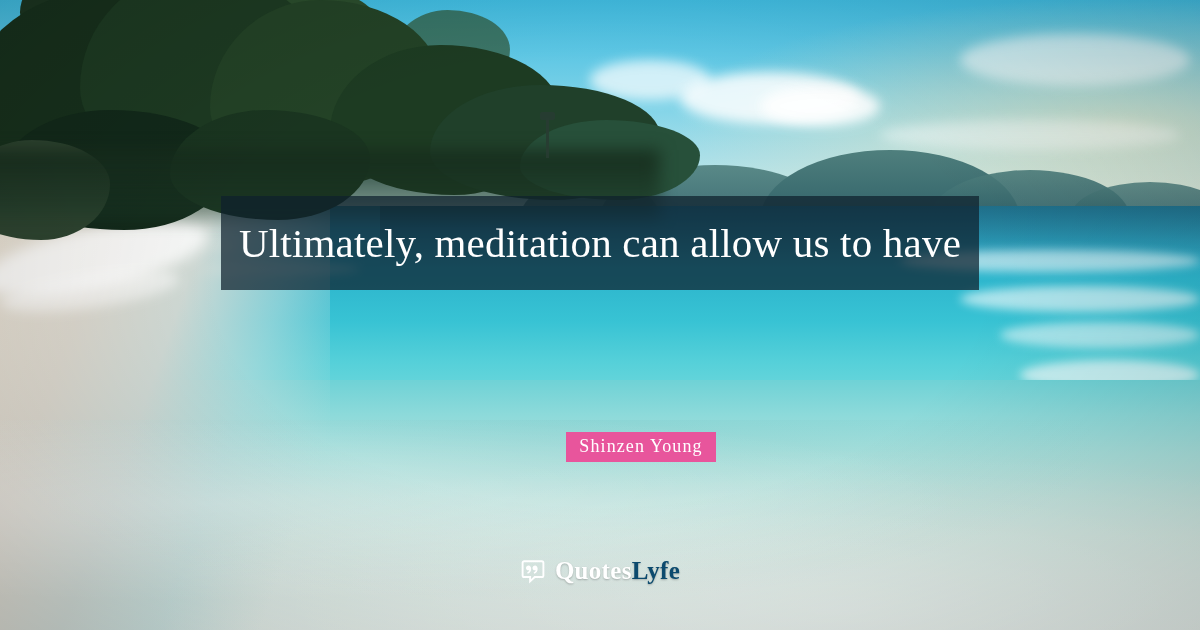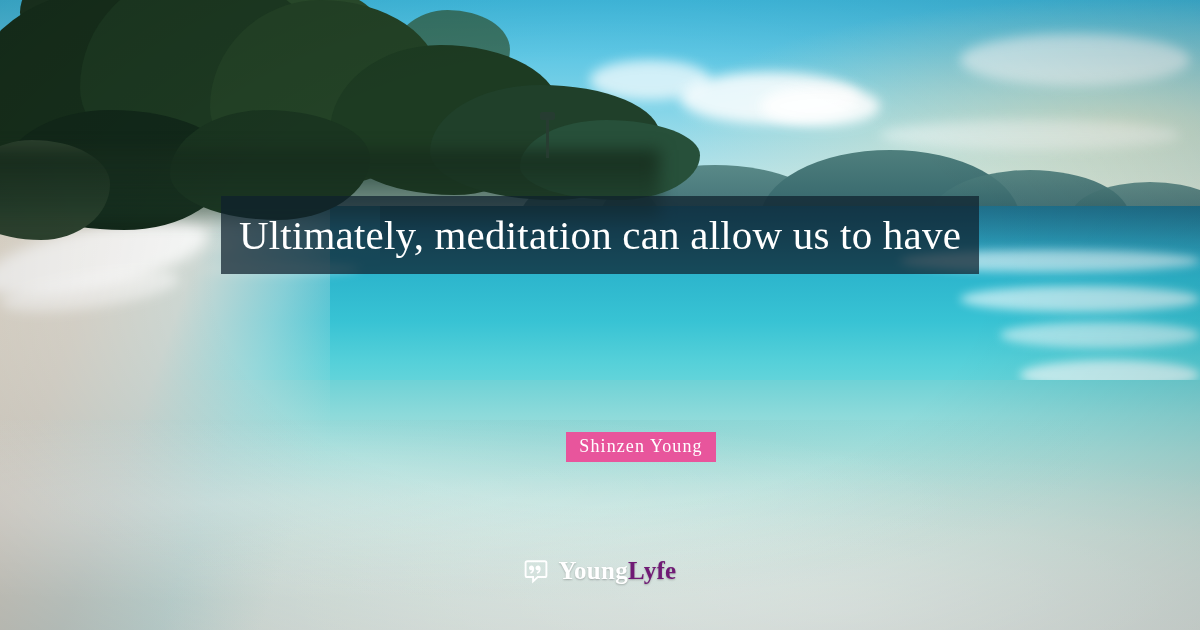--- a/index.html
+++ b/index.html
@@ -231,21 +231,21 @@
     text-align: center;
   }
   .quote-line {
     display: inline-block;
     background: rgba(14, 32, 44, .72);
     color: #ffffff;
     font-family: "Liberation Serif", serif;
     font-size: 41px;
     line-height: 62px;
     letter-spacing: .2px;
-    padding: 8px 18px;
+    padding: 16px 18px;
     white-space: nowrap;
   }
   .quote-rows { display: block; }
   .quote-row { display: block; margin-bottom: 7px; }
 
   .author-wrap {
     position: absolute;
     left: 0;
     top: 432px;
     width: 1200px;
@@ -279,21 +279,21 @@
     display: block;
   }
   .brand-text {
     font-family: "Liberation Serif", serif;
     font-size: 25px;
     font-weight: bold;
     color: #ffffff;
     letter-spacing: .3px;
     text-shadow: 0 1px 2px rgba(0,0,0,.25);
   }
-  .brand-text .accent { color: #701a75; }
+  .brand-text .accent { color: #0c4a6e; }
 </style>
 </head>
 <body>
 
 <div class="canvas">
 
   <div class="photo">
     <div class="sky"></div>
     <div class="sky-warm"></div>
 
@@ -363,17 +363,17 @@
 
   <div class="brand">
     <span class="brand-mark">
       <svg width="26" height="26" viewBox="0 0 26 26" xmlns="http://www.w3.org/2000/svg">
         <path d="M4.2 3.2 h17.6 a1.6 1.6 0 0 1 1.6 1.6 v12.6 a1.6 1.6 0 0 1 -1.6 1.6 h-7.1 l-4.6 4.4 v-4.4 h-5.9 a1.6 1.6 0 0 1 -1.6 -1.6 v-12.6 a1.6 1.6 0 0 1 1.6 -1.6 z" fill="none" stroke="#ffffff" stroke-width="1.9"></path>
         <path d="M8.6 7.4 c-1.5 0 -2.6 1.1 -2.6 2.5 c0 1.4 1.1 2.4 2.4 2.4 c0.3 0 0.6 -0.05 0.85 -0.15 c-0.25 1 -1.05 1.85 -2.1 2.25 l0.65 1.25 c2.05 -0.75 3.35 -2.6 3.35 -4.75 c0 -2.05 -1.1 -3.5 -2.5 -3.5 z" fill="#ffffff"></path>
         <path d="M15.1 7.4 c-1.5 0 -2.6 1.1 -2.6 2.5 c0 1.4 1.1 2.4 2.4 2.4 c0.3 0 0.6 -0.05 0.85 -0.15 c-0.25 1 -1.05 1.85 -2.1 2.25 l0.65 1.25 c2.05 -0.75 3.35 -2.6 3.35 -4.75 c0 -2.05 -1.1 -3.5 -2.5 -3.5 z" fill="#ffffff"></path>
       </svg>
     </span>
     <span class="brand-text">
-      <span>Young</span><span class="accent">Lyfe</span>
+      <span>Quotes</span><span class="accent">Lyfe</span>
     </span>
   </div>
 
 </div>
 
 </body></html>

